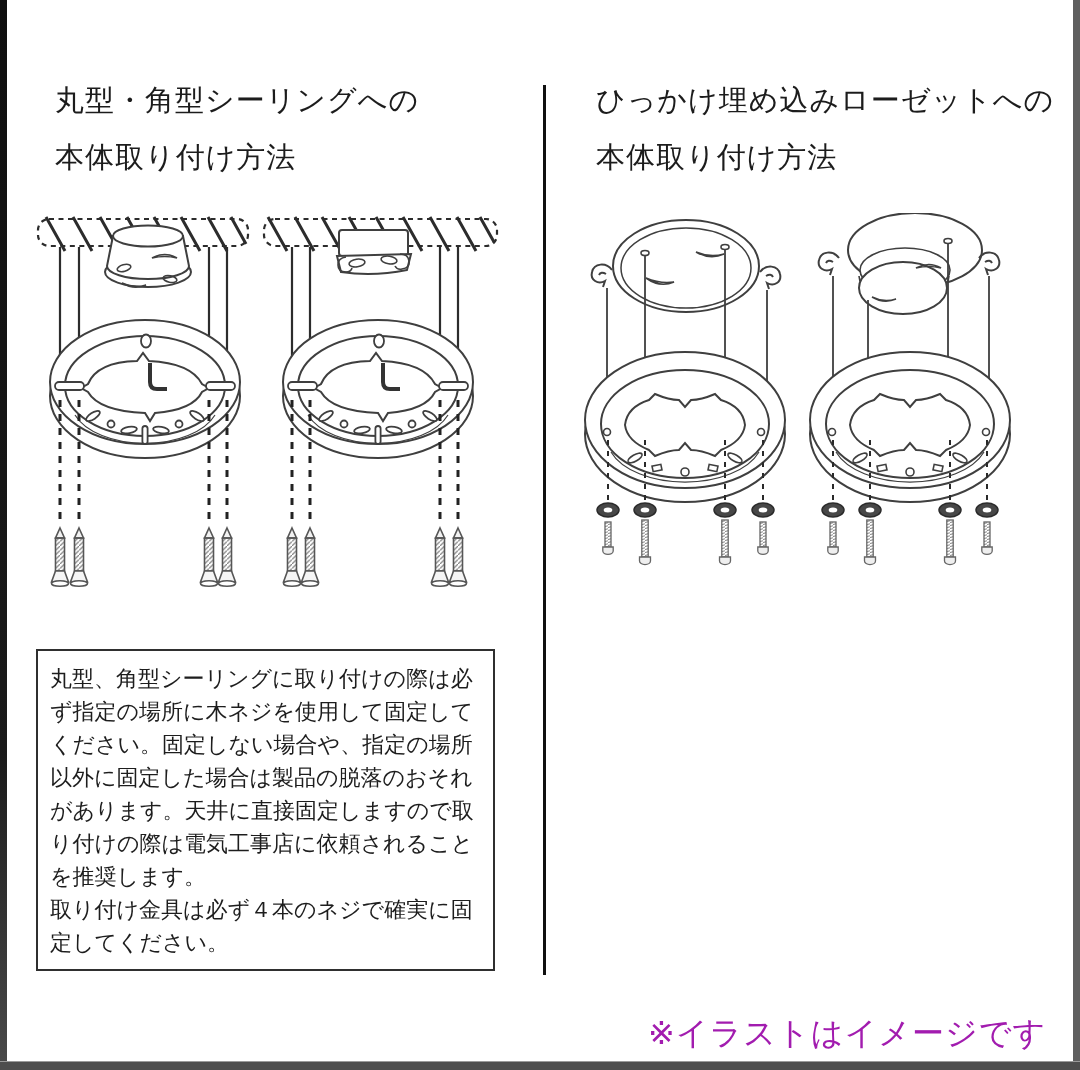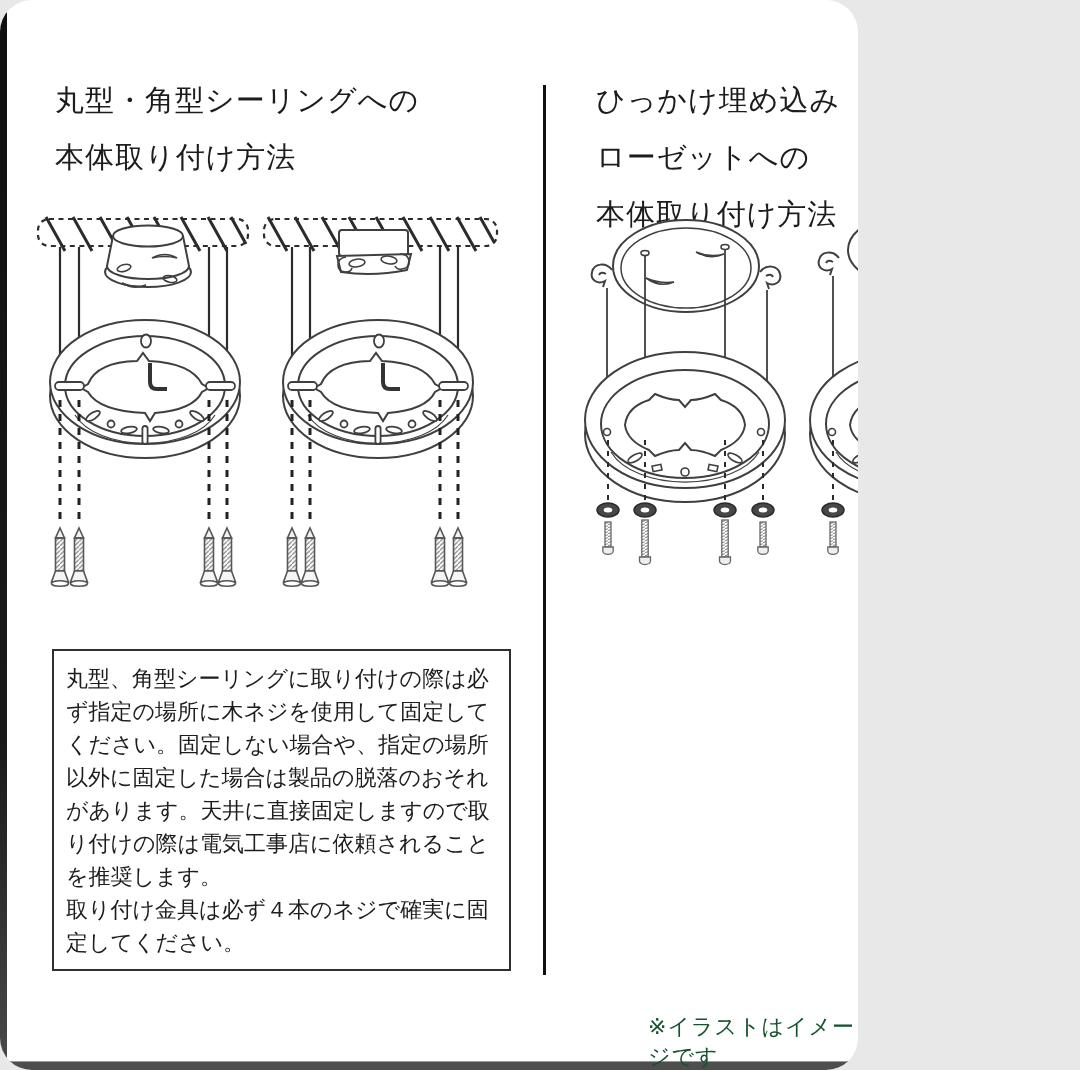--- a/index.html
+++ b/index.html
@@ -1,31 +1,31 @@
 <!DOCTYPE html>
 <html><head>
 <meta charset="utf-8">
 <style>
   html,body{margin:0;padding:0;background:#e8e8e8;}
-  .page{position:relative;width:858px;height:1070px;background:#ffffff;overflow:hidden;
-        font-family:"Liberation Sans","DejaVu Sans",sans-serif;color:#1d1d1d;border-radius:32px;}
+  .page{position:relative;width:1080px;height:1070px;background:#ffffff;overflow:hidden;
+        font-family:"Liberation Sans","DejaVu Sans",sans-serif;color:#1d1d1d;}
   .edge{position:absolute;}
   .edge-left{left:0;top:0;width:7px;height:1070px;background:linear-gradient(#0f0f0f 0%,#1a1a1a 70%,#4a4a4a 100%);}
   .edge-right{left:1073px;top:0;width:7px;height:1070px;background:#5f5f5f;}
   .edge-bottom{left:0;top:1061px;width:1080px;height:9px;background:#4e4e4e;border-top:1px solid #9a9a9a;}
   .divider{position:absolute;left:543px;top:85px;width:3px;height:890px;background:#101010;}
   .title{position:absolute;font-size:29px;line-height:57px;font-weight:500;letter-spacing:1px;
          white-space:pre-line;color:#1c1c1c;}
   .title-left{left:55px;top:72px;}
   .title-right{left:596px;top:72px;}
   .notebox{position:absolute;box-sizing:border-box;border:2px solid #2f2f2f;background:#fff;
            font-size:22px;white-space:pre-line;color:#1d1d1d;padding:11px 12px;}
-  .notebox-left{left:52px;top:649px;width:459px;height:322px;line-height:33px;}
+  .notebox-left{left:36px;top:649px;width:459px;height:322px;line-height:33px;}
   .notebox-right{left:600px;top:650px;width:421px;height:206px;line-height:34px;}
-  .footer-note{position:absolute;left:648px;top:1012px;font-size:22px;color:#14532d;letter-spacing:1px;}
+  .footer-note{position:absolute;left:648px;top:1012px;font-size:32px;color:#a21caf;letter-spacing:1px;}
   svg.diagram{position:absolute;}
   .svg-left{left:32px;top:213px;}
   .svg-right{left:575px;top:213px;}
 </style>
 </head>
 <body>
 
 <div class="page">
 
   <div class="edge edge-left"></div>

